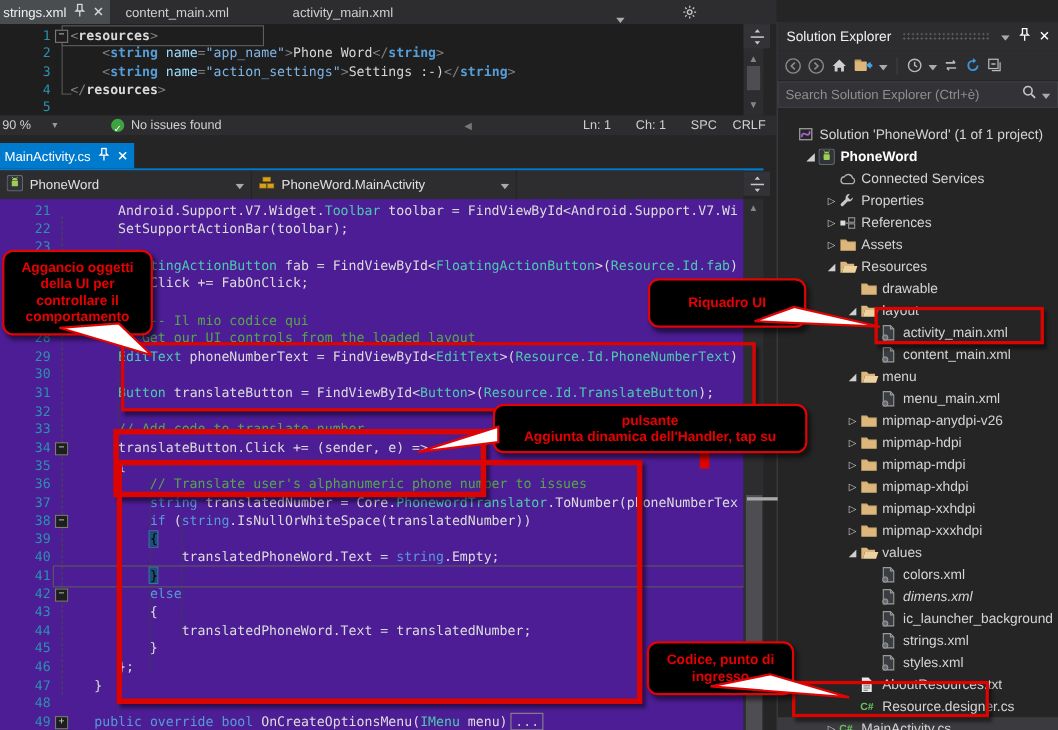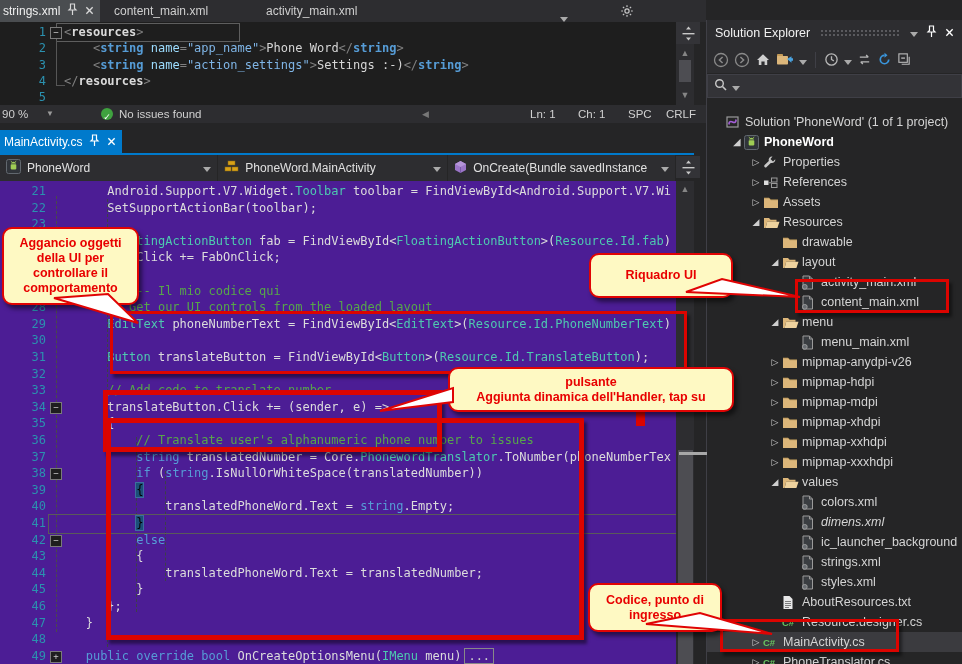--- a/index.html
+++ b/index.html
@@ -62,21 +62,21 @@
   #se-search-ph{flex:1;color:#8f8f8f;font-size:12px;white-space:nowrap;overflow:hidden;}
   #se-tree{position:absolute;top:92px;left:0;width:256px;}
   .tree-row{height:20px;display:flex;align-items:center;color:#d4d4d4;font-size:12.5px;white-space:nowrap;}
   .tree-row.bold{font-weight:bold;color:#ffffff;}
   .tree-row.selected{background:#3b3b3f;}
   .tr-arrow{width:14px;font-size:9px;color:#cfcfcf;text-align:center;flex:0 0 14px;}
   .tr-icon{width:20px;flex:0 0 20px;display:flex;align-items:center;}
   .csicon{color:#68c360;font-size:9.5px;font-weight:bold;font-family:"Liberation Sans",sans-serif;}
   
   .redbox{position:absolute;border:4px solid #dc0400;z-index:30;box-shadow:3px 4px 3px rgba(0,0,0,0.45);}
-  .callout{position:absolute;background:#fef9c3;border:2px solid #e00404;border-radius:10px;color:#e80000;
+  .callout{position:absolute;background:#000000;border:2px solid #e00404;border-radius:10px;color:#e80000;
            font-weight:bold;font-size:12.5px;text-align:center;display:flex;flex-direction:column;
            justify-content:center;line-height:15px;z-index:40;box-shadow:3px 4px 4px rgba(0,0,0,0.5);}
   #callout-aggancio{left:2px;top:227px;width:133px;height:74px;}
   #callout-riquadro{left:589px;top:253px;width:140px;height:41px;}
   #callout-aggiunta{left:448px;top:367px;width:282px;height:41px;}
   #callout-codice{left:588px;top:583px;width:130px;height:45px;}
   #boxA{left:110px;top:311px;width:571px;height:57px;border-width:3px;}
   #boxB{left:103px;top:390px;width:329px;height:52px;border-width:5px;}
   #boxC{left:106px;top:418px;width:468px;height:212px;border-width:5px;}
   #box-content-main{left:795px;top:279px;width:148px;height:28px;border-width:3px;}
@@ -182,31 +182,20 @@
     </div>
     <div class="combo" style="width:228px;">
       <span class="icon-slot"><svg width="15" height="13" viewBox="0 0 15 13">
             <g fill="#d8a117" stroke="#8a6a10" stroke-width="0.5">
               <rect x="4" y="1" width="7" height="4"></rect>
               <rect x="1" y="7" width="6" height="4"></rect>
               <rect x="8" y="7" width="6" height="4"></rect>
             </g>
           </svg></span>
       <span>PhoneWord.MainActivity</span>
-      <span class="caret"><svg width="8" height="5" viewBox="0 0 8 5">
-            <path d="M0 0 H8 L4 5 Z" fill="#aaaaaa"></path>
-          </svg></span>
-    </div>
-    <div class="combo" style="width:226px;">
-      <span class="icon-slot"><svg width="13" height="14" viewBox="0 0 13 14">
-            <path d="M6.5 1 L12 4 V10 L6.5 13 L1 10 V4 Z" fill="#9b75c8"></path>
-            <path d="M6.5 1 L12 4 L6.5 7 L1 4 Z" fill="#b494d8"></path>
-            <path d="M6.5 7 V13" stroke="#7a5aa8"></path>
-          </svg></span>
-      <span>OnCreate(Bundle savedInstance</span>
       <span class="caret"><svg width="8" height="5" viewBox="0 0 8 5">
             <path d="M0 0 H8 L4 5 Z" fill="#aaaaaa"></path>
           </svg></span>
     </div>
   </div>
   <div class="handle-box" style="left:676px;top:156px;">
       <svg width="15" height="15" viewBox="0 0 15 15">
         <path d="M7.5 0.5 L10 3.5 H5 Z M7.5 14.5 L10 11.5 H5 Z" fill="#c8c8c8"></path>
         <rect x="1.5" y="7" width="12" height="1.4" fill="#c8c8c8"></rect>
       </svg>
@@ -322,20 +311,21 @@
         </span>
         <span style="display: inline-flex; align-items: center;">
           <svg width="15" height="15" viewBox="0 0 16 16">
             <rect x="2" y="2" width="9" height="9" fill="none" stroke="#b8b8b8" stroke-width="1.2"></rect>
             <path d="M4.5 6.5 H8.5" stroke="#b8b8b8" stroke-width="1.4"></path>
             <path d="M13 5 V13 H5" fill="none" stroke="#b8b8b8" stroke-width="1.2"></path>
           </svg>
         </span>
       </div>
     <div id="se-search">
+      <span id="se-search-ph">Search Solution Explorer (Ctrl+è)</span>
       <span><svg width="13" height="13" viewBox="0 0 13 13">
             <circle cx="5.5" cy="5.5" r="3.8" fill="none" stroke="#c8c8c8" stroke-width="1.4"></circle>
             <path d="M8.5 8.5 L12 12" stroke="#c8c8c8" stroke-width="1.6"></path>
           </svg></span>
       <span><svg width="8" height="5" viewBox="0 0 8 5">
             <path d="M0 0 H8 L4 5 Z" fill="#aaaaaa"></path>
           </svg></span>
     </div>
     <div id="se-tree">
         <div class="tree-row" style="padding-left: 4px;">
@@ -352,20 +342,29 @@
           <span class="tr-arrow">◢</span>
           <span class="tr-icon">
             <svg width="15" height="15" viewBox="0 0 15 15">
               <rect x="0.5" y="0.5" width="14" height="14" rx="2" fill="#30343a" stroke="#62686f"></rect>
               <path d="M4.9 4.6 A2.7 2.7 0 0 1 10.1 4.6 Z" fill="#9fce55"></path>
               <rect x="4.7" y="5.2" width="5.6" height="5.2" rx="0.8" fill="#9fce55"></rect>
               <path d="M5.6 2.8 L5 1.8 M9.4 2.8 L10 1.8" stroke="#9fce55" stroke-width="0.9"></path>
             </svg>
           </span>
           <span>PhoneWord</span>
+        </div>
+        <div class="tree-row" style="padding-left: 42px;">
+          <span class="tr-arrow"></span>
+          <span class="tr-icon">
+            <svg width="16" height="13" viewBox="0 0 16 12">
+              <path d="M4 10.5 A3.2 3.2 0 0 1 4.6 4.2 A4 4 0 0 1 12 5.2 A2.8 2.8 0 0 1 12 10.5 Z" fill="none" stroke="#b0b0b0" stroke-width="1.2"></path>
+            </svg>
+          </span>
+          <span>Connected Services</span>
         </div>
         <div class="tree-row" style="padding-left: 42px;">
           <span class="tr-arrow">▷</span>
           <span class="tr-icon">
             <svg width="14" height="14" viewBox="0 0 14 14">
               <path d="M9.5 1.5 A3.4 3.4 0 0 0 5.8 5.9 L1.6 10.1 A1.4 1.4 0 0 0 3.6 12.1 L7.8 7.9 A3.4 3.4 0 0 0 12.3 4.3 L10 6.5 L7.5 4 Z" fill="#c8c8c8"></path>
             </svg>
           </span>
           <span>Properties</span>
         </div>

